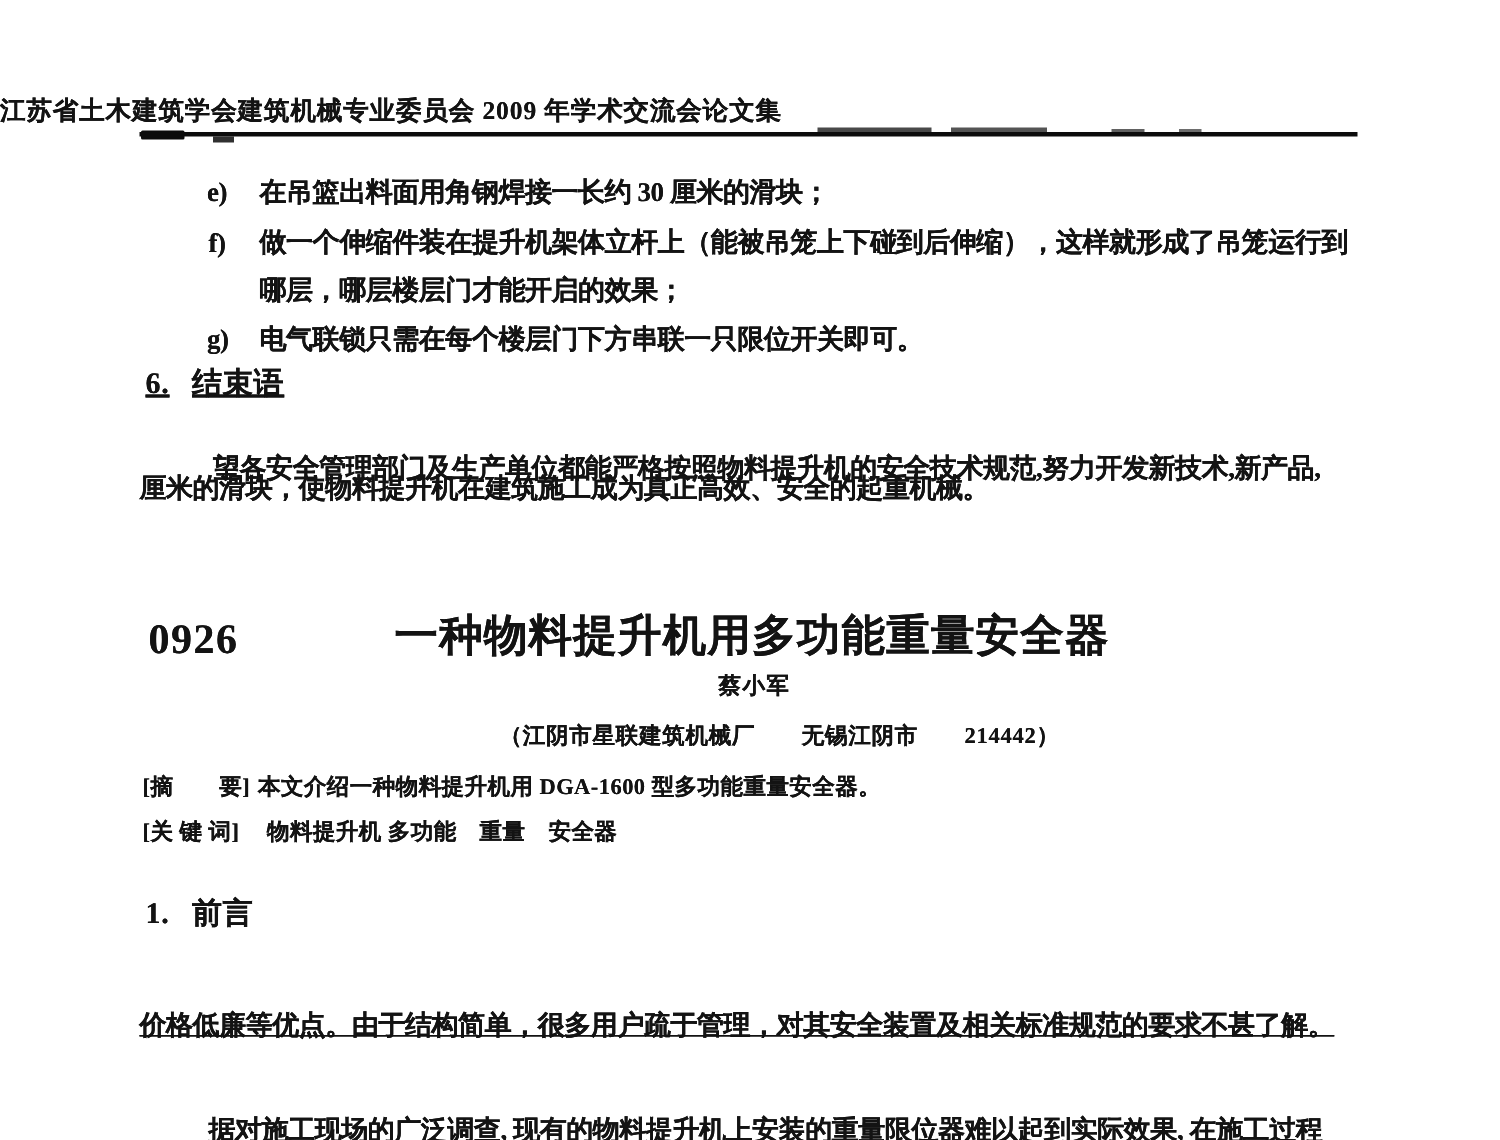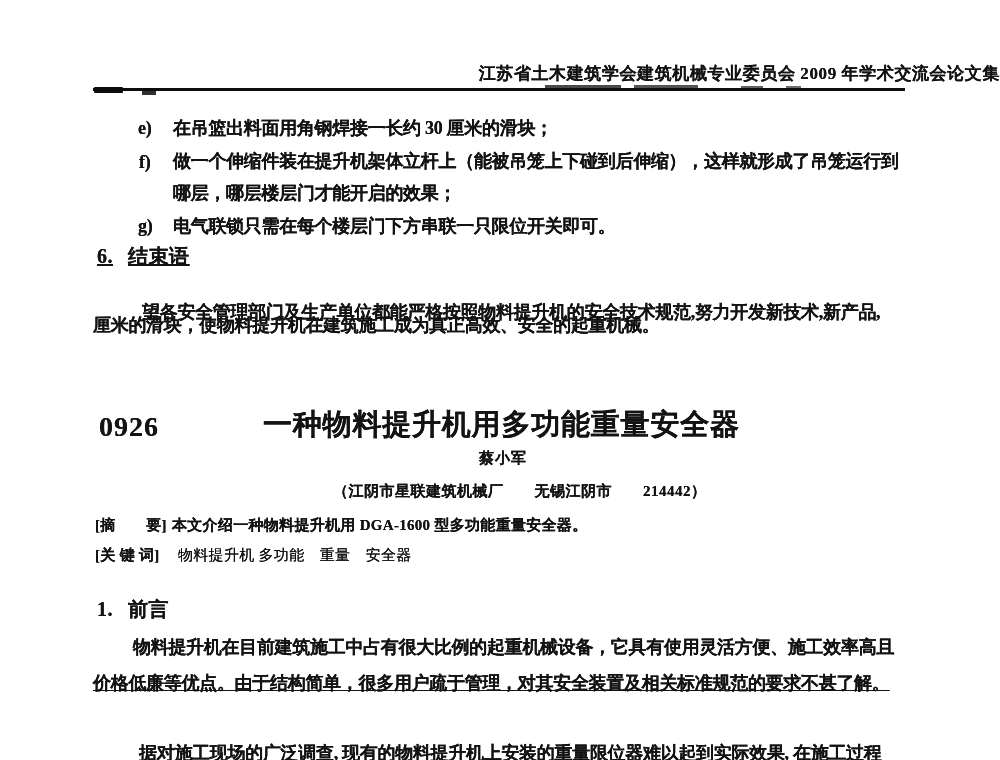--- a/index.html
+++ b/index.html
@@ -15,36 +15,36 @@
   .t {
     position: absolute;
     line-height: 1.12;
     white-space: pre;
     font-weight: 600;
     text-shadow: 0 0 0.4px currentColor;
   }
   .body-line { font-size: 18px; letter-spacing: -0.3px; }
   .heading { font-size: 20px; font-weight: 700; letter-spacing: 0.5px; }
   .heading .gap { display: inline-block; width: 15px; }
-  .hdr { font-size: 17px; letter-spacing: 0.6px; width: 1000px; text-align: right; }
+  .hdr { font-size: 17px; letter-spacing: 0.6px; width: 1000px; text-align: left; }
   .rule {
     position: absolute;
     left: 93px; top: 88px;
     width: 812px; height: 3px;
     background: #0c0c0c;
   }
   .artifact { position: absolute; background: #0c0c0c; }
   .paper-num { font-size: 28px; font-weight: 600; letter-spacing: 1px; }
   .paper-title { font-size: 29px; font-weight: 700; letter-spacing: 0.8px; }
   .author { font-size: 15px; font-weight: 700; letter-spacing: 1px; }
   .affil { font-size: 15px; font-weight: 700; letter-spacing: 0.5px; }
   .meta { font-size: 15px; letter-spacing: 0.3px; }
   .meta-label { font-weight: 700; text-align: center; }
   .meta-text { font-weight: 600; }
-  .kw { font-weight: 400; }
+  .kw { font-weight: 700; }
 </style>
 </head>
 <body>
 
 <div class="page">
 
   <div class="t hdr" style="left:0px; top:64px;">江苏省土木建筑学会建筑机械专业委员会 2009 年学术交流会论文集</div>
 
   <div class="rule"></div>
   <div class="artifact" style="left:94px;  top:87px; width:29px; height:6px; border-radius:1px;"></div>
@@ -80,17 +80,16 @@
   <div>
     <div class="t meta meta-label" style="left:95px;  top:517px;">[摘　　要]</div>
     <div class="t meta meta-text" style="left:172px; top:517px;">本文介绍一种物料提升机用 DGA-1600 型多功能重量安全器。</div>
   </div>
   <div>
     <div class="t meta meta-label" style="left:95px;  top:547px;">[关 键 词]</div>
     <div class="t meta kw" style="left:178px; top:547px;">物料提升机 多功能　重量　安全器</div>
   </div>
 
   <div class="t heading" style="left:97px; top:598px;"><span>1.</span><span class="gap"></span><span>前言</span></div>
-  <div class="t body-line" style="left:133px; top:637px;">物料提升机在目前建筑施工中占有很大比例的起重机械设备，它具有使用灵活方便、施工效率高且</div>
   <div class="t body-line" style="left:93px;  top:673px;text-decoration:underline;">价格低廉等优点。由于结构简单，很多用户疏于管理，对其安全装置及相关标准规范的要求不甚了解。</div>
   <div class="t body-line" style="left:139px; top:743px;">据对施工现场的广泛调查, 现有的物料提升机上安装的重量限位器难以起到实际效果, 在施工过程</div>
 
 </div>
 
 </body></html>

